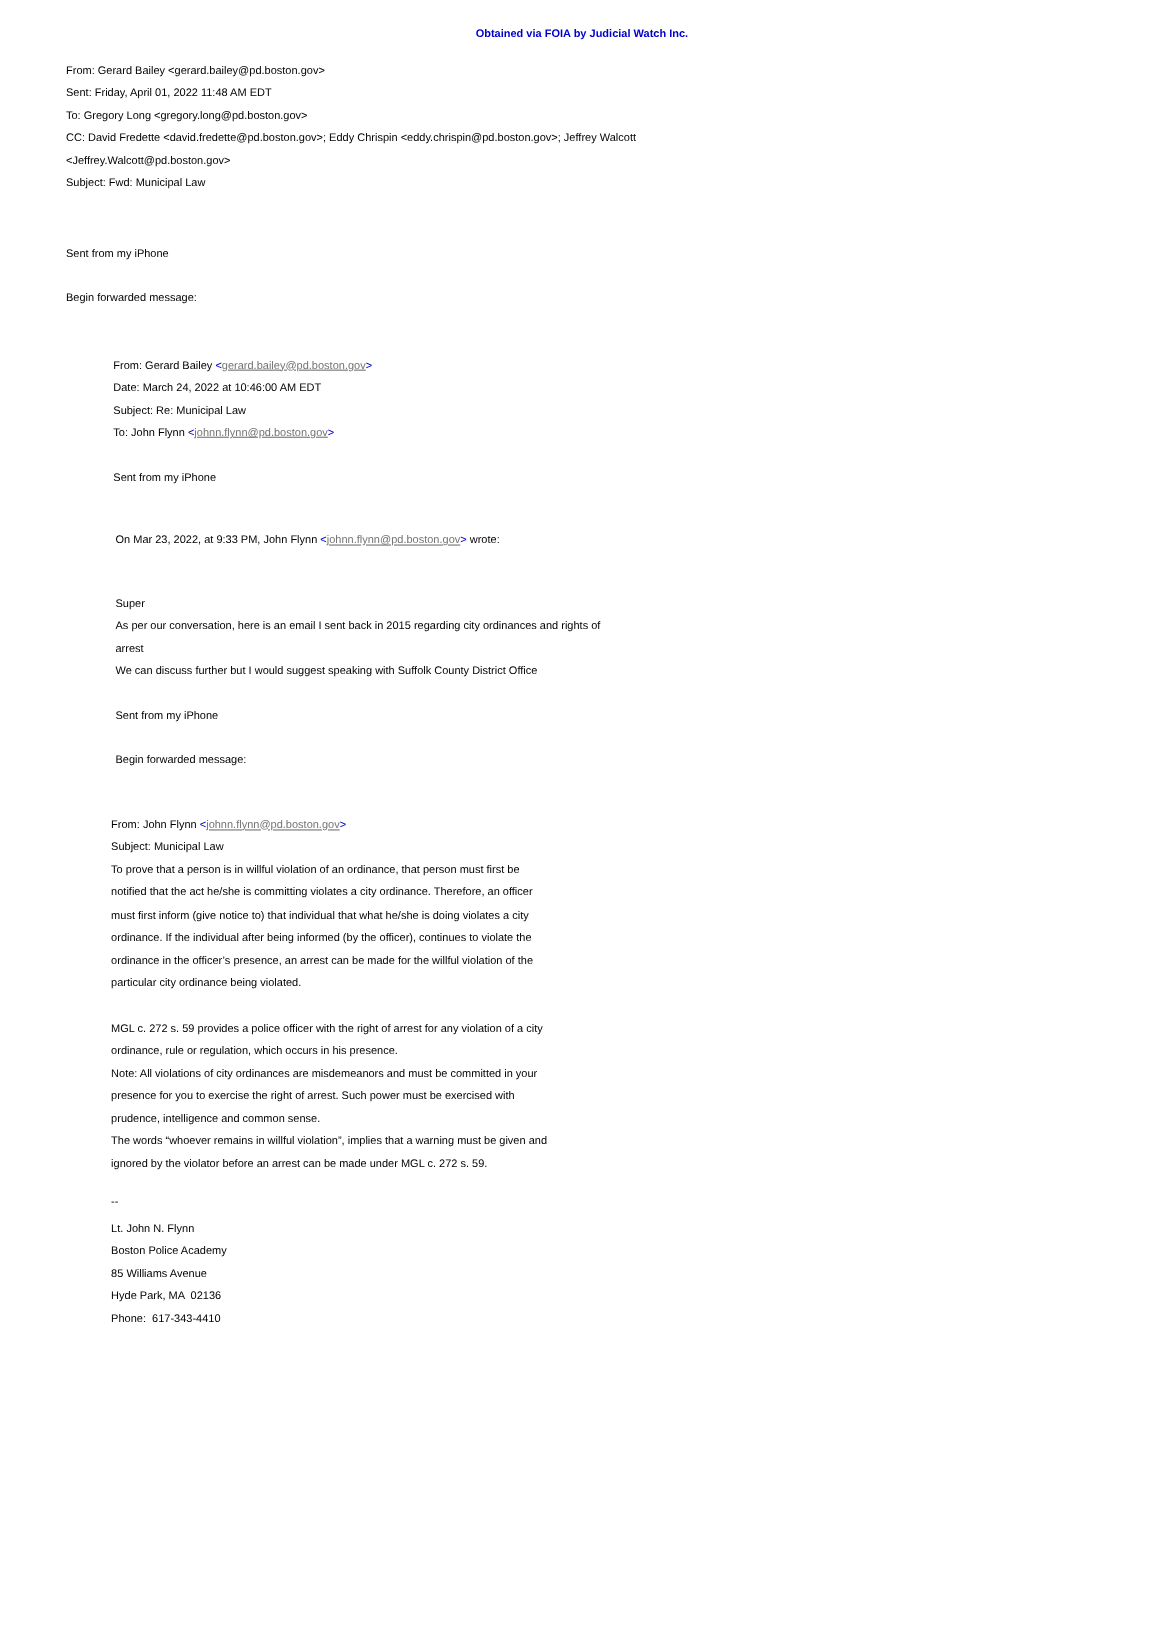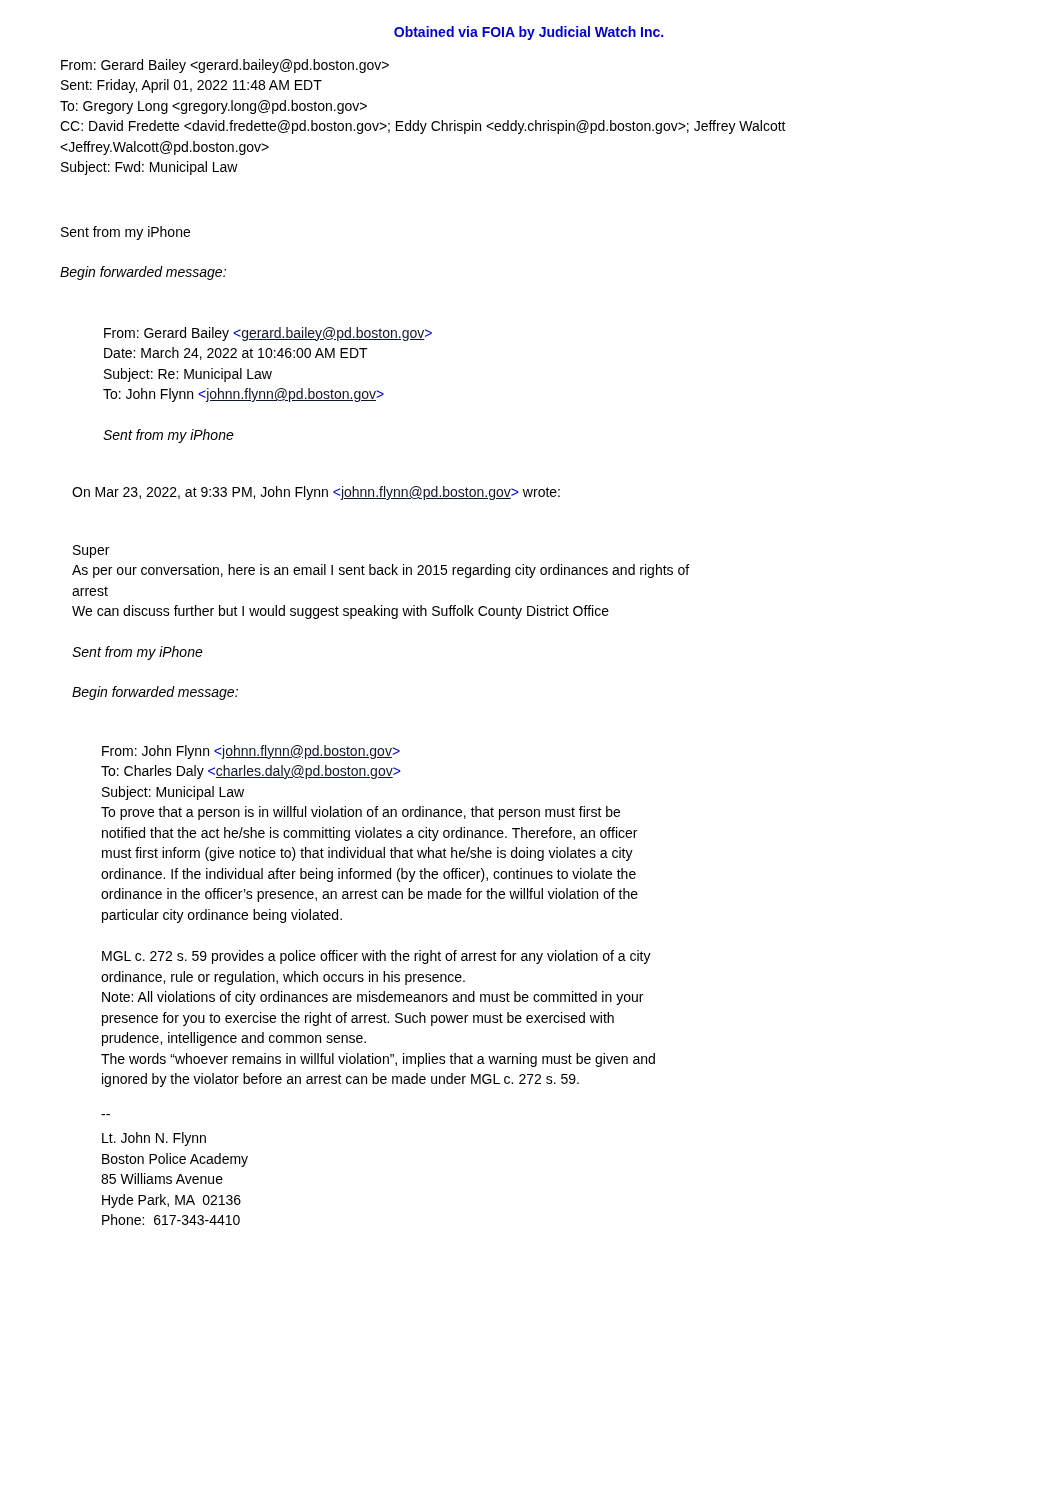--- a/index.html
+++ b/index.html
@@ -1,34 +1,34 @@
 <!DOCTYPE html>
 <html><head>
 <meta charset="utf-8">
 <style>
   html,body{margin:0;padding:0;background:#ffffff;}
   .page{
     position:relative;
     width:1058px;height:1497px;
     background:#ffffff;color:#000000;
     font-family:"Liberation Sans",sans-serif;
-    font-size:14px;line-height:20.5px;
+    font-size:10px;line-height:20.5px;
     overflow:hidden;
   }
   .pre{white-space:pre-wrap;}
   .b{font-weight:400;}
   .it{}
   .banner{padding-top:22px;text-align:center;font-weight:700;color:#0000cc;}
   .lvl0{margin-left:60px;}
   .lvl1{margin-left:103px;}
-  .lvl2{margin-left:72px;}
+  .lvl2{margin-left:105px;}
   .lvl3{margin-left:101px;}
-  .link{color:#0f172a;text-decoration:underline;cursor:pointer;}
+  .link{color:#737373;text-decoration:underline;cursor:pointer;}
   .brk{color:#0000cc;text-decoration:none;}
-  .mt12{margin-top:12px;}.mt44{margin-top:44px;}.mt20{margin-top:20px;font-style:italic;}
+  .mt12{margin-top:12px;}.mt44{margin-top:44px;}.mt20{margin-top:20px;}
   .mt40{margin-top:40px;}.mt39{margin-top:39px;}.mt37{margin-top:37px;}
   .mt38{margin-top:38px;}.mt93{margin-top:93px;}.mt21{margin-top:21px;}
   .mt14{margin-top:14px;}.mt4{margin-top:4px;}
 </style>
 </head>
 <body>
 
 <div class="page">
 
   <div class="banner">Obtained via FOIA by Judicial Watch Inc.</div>
@@ -58,21 +58,20 @@
 
   <div class="lvl2 mt37 pre">Super
 As per our conversation, here is an email I sent back in 2015 regarding city ordinances and rights of
 arrest
 We can discuss further but I would suggest speaking with Suffolk County District Office</div>
   <div class="lvl2 mt20">Sent from my iPhone</div>
   <div class="lvl2 mt20">Begin forwarded message:</div>
 
   <div class="lvl3 mt38">
     <div><span class="b">From:</span><span class="pre"> John Flynn </span><span class="brk">&lt;</span><a class="link">johnn.flynn@pd.boston.gov</a><span class="brk">&gt;</span></div>
-    <div><span class="b">To:</span><span class="pre"> Charles Daly </span><span class="brk">&lt;</span><a class="link">charles.daly@pd.boston.gov</a><span class="brk">&gt;</span></div>
     <div><span class="b">Subject:</span><span class="b pre"> Municipal Law</span></div>
   </div>
 
   <div class="lvl3 pre it">To prove that a person is in willful violation of an ordinance, that person must first be
 notified that the act he/she is committing violates a city ordinance. Therefore, an officer
 must first inform (give notice to) that individual that what he/she is doing violates a city
 ordinance. If the individual after being informed (by the officer), continues to violate the
 ordinance in the officer’s presence, an arrest can be made for the willful violation of the
 particular city ordinance being violated.</div>
   <div class="lvl3 mt21 pre it">MGL c. 272 s. 59 provides a police officer with the right of arrest for any violation of a city

